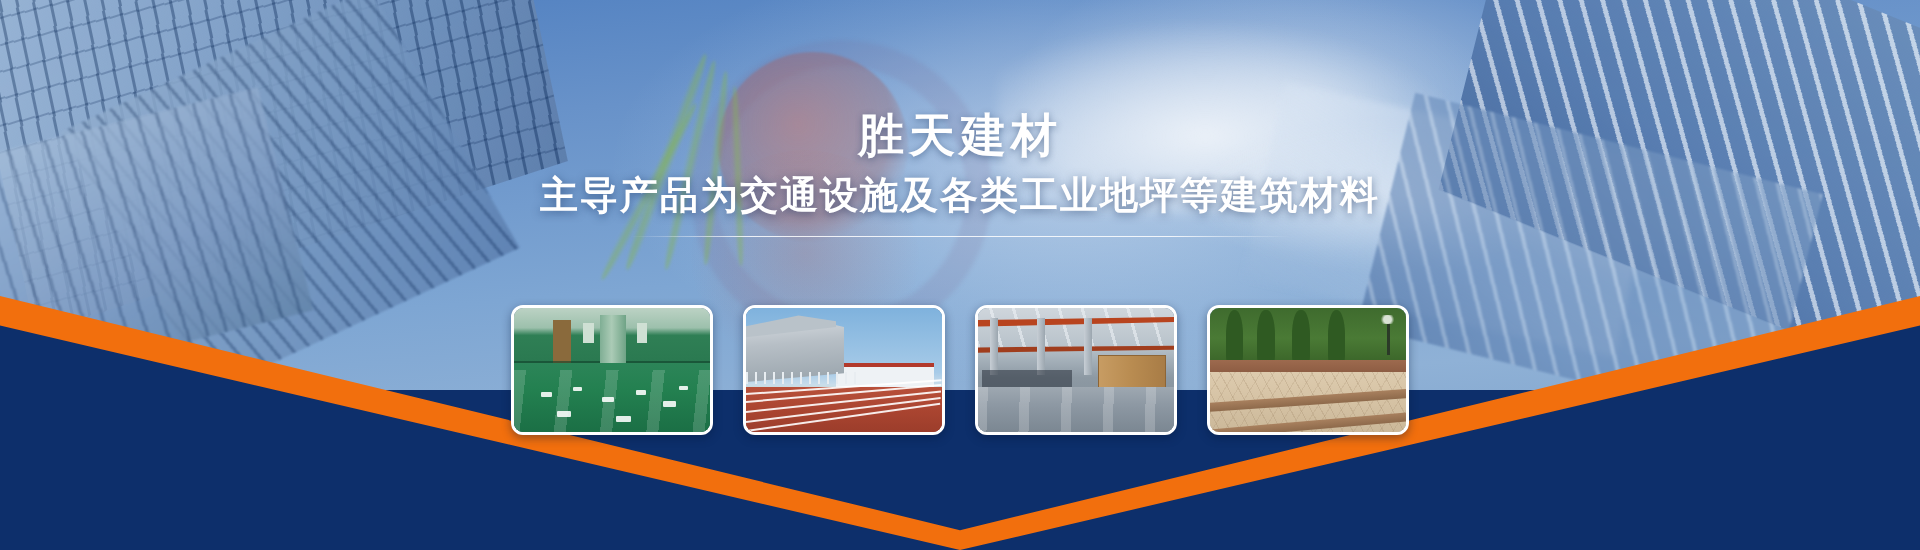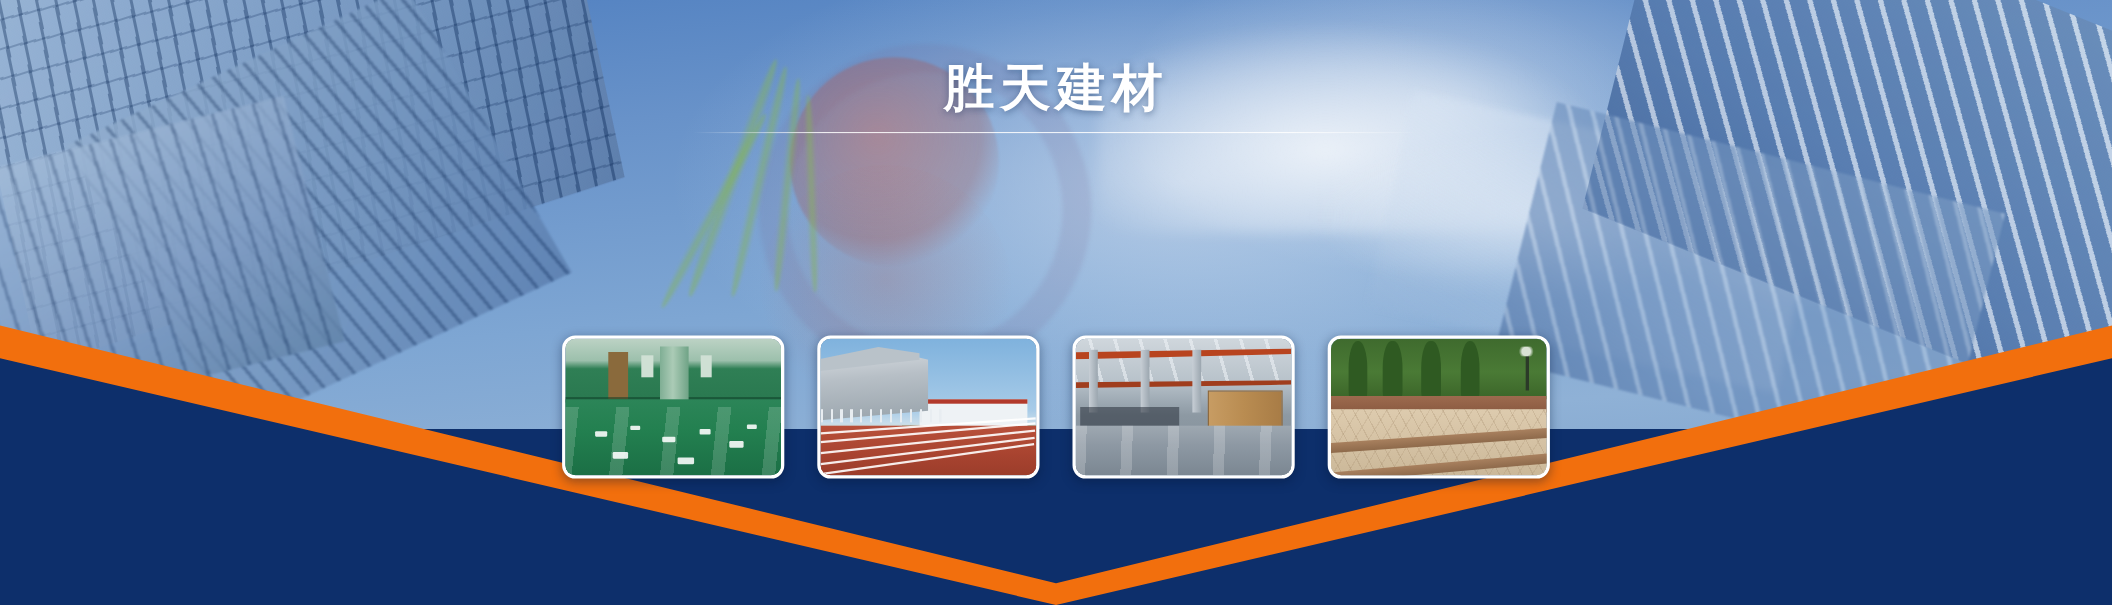--- a/index.html
+++ b/index.html
@@ -132,21 +132,21 @@
     clip-path:polygon(0% 23%, 50% 94%, 100% 23%, 100% 32%, 50% 100%, 0% 32%);
   }
 
   
   .textwrap{
     position:absolute;left:0;top:0;width:100%;
     text-align:center;
     z-index:6;
   }
   .title{
-    margin-top:56px;
+    margin-top:112px;
     font-size:46px;
     font-weight:700;
     color:#ffffff;
     letter-spacing:5px;
     line-height:1;
     text-shadow:0 2px 7px rgba(22,48,92,.45);
   }
   .headline{
     margin-top:16px;
     font-size:38px;
@@ -271,20 +271,21 @@
     <div class="wm-orb2"></div>
     <div class="blade b1"></div>
     <div class="blade b2"></div>
     <div class="blade b3"></div>
     <div class="blade b4"></div>
     <div class="blade b5"></div>
   </div>
 
   <div class="textwrap">
     <div class="title">胜天建材</div>
+    <div class="headline">主导产品为交通设施及各类工业地坪等建筑材料</div>
     <div class="rule"></div>
   </div>
 
   <div class="navySolid"></div>
   <div class="navyBottom"></div>
   <div class="orangeBand"></div>
 
   <div class="thumbs">
 
     <div class="thumb">

